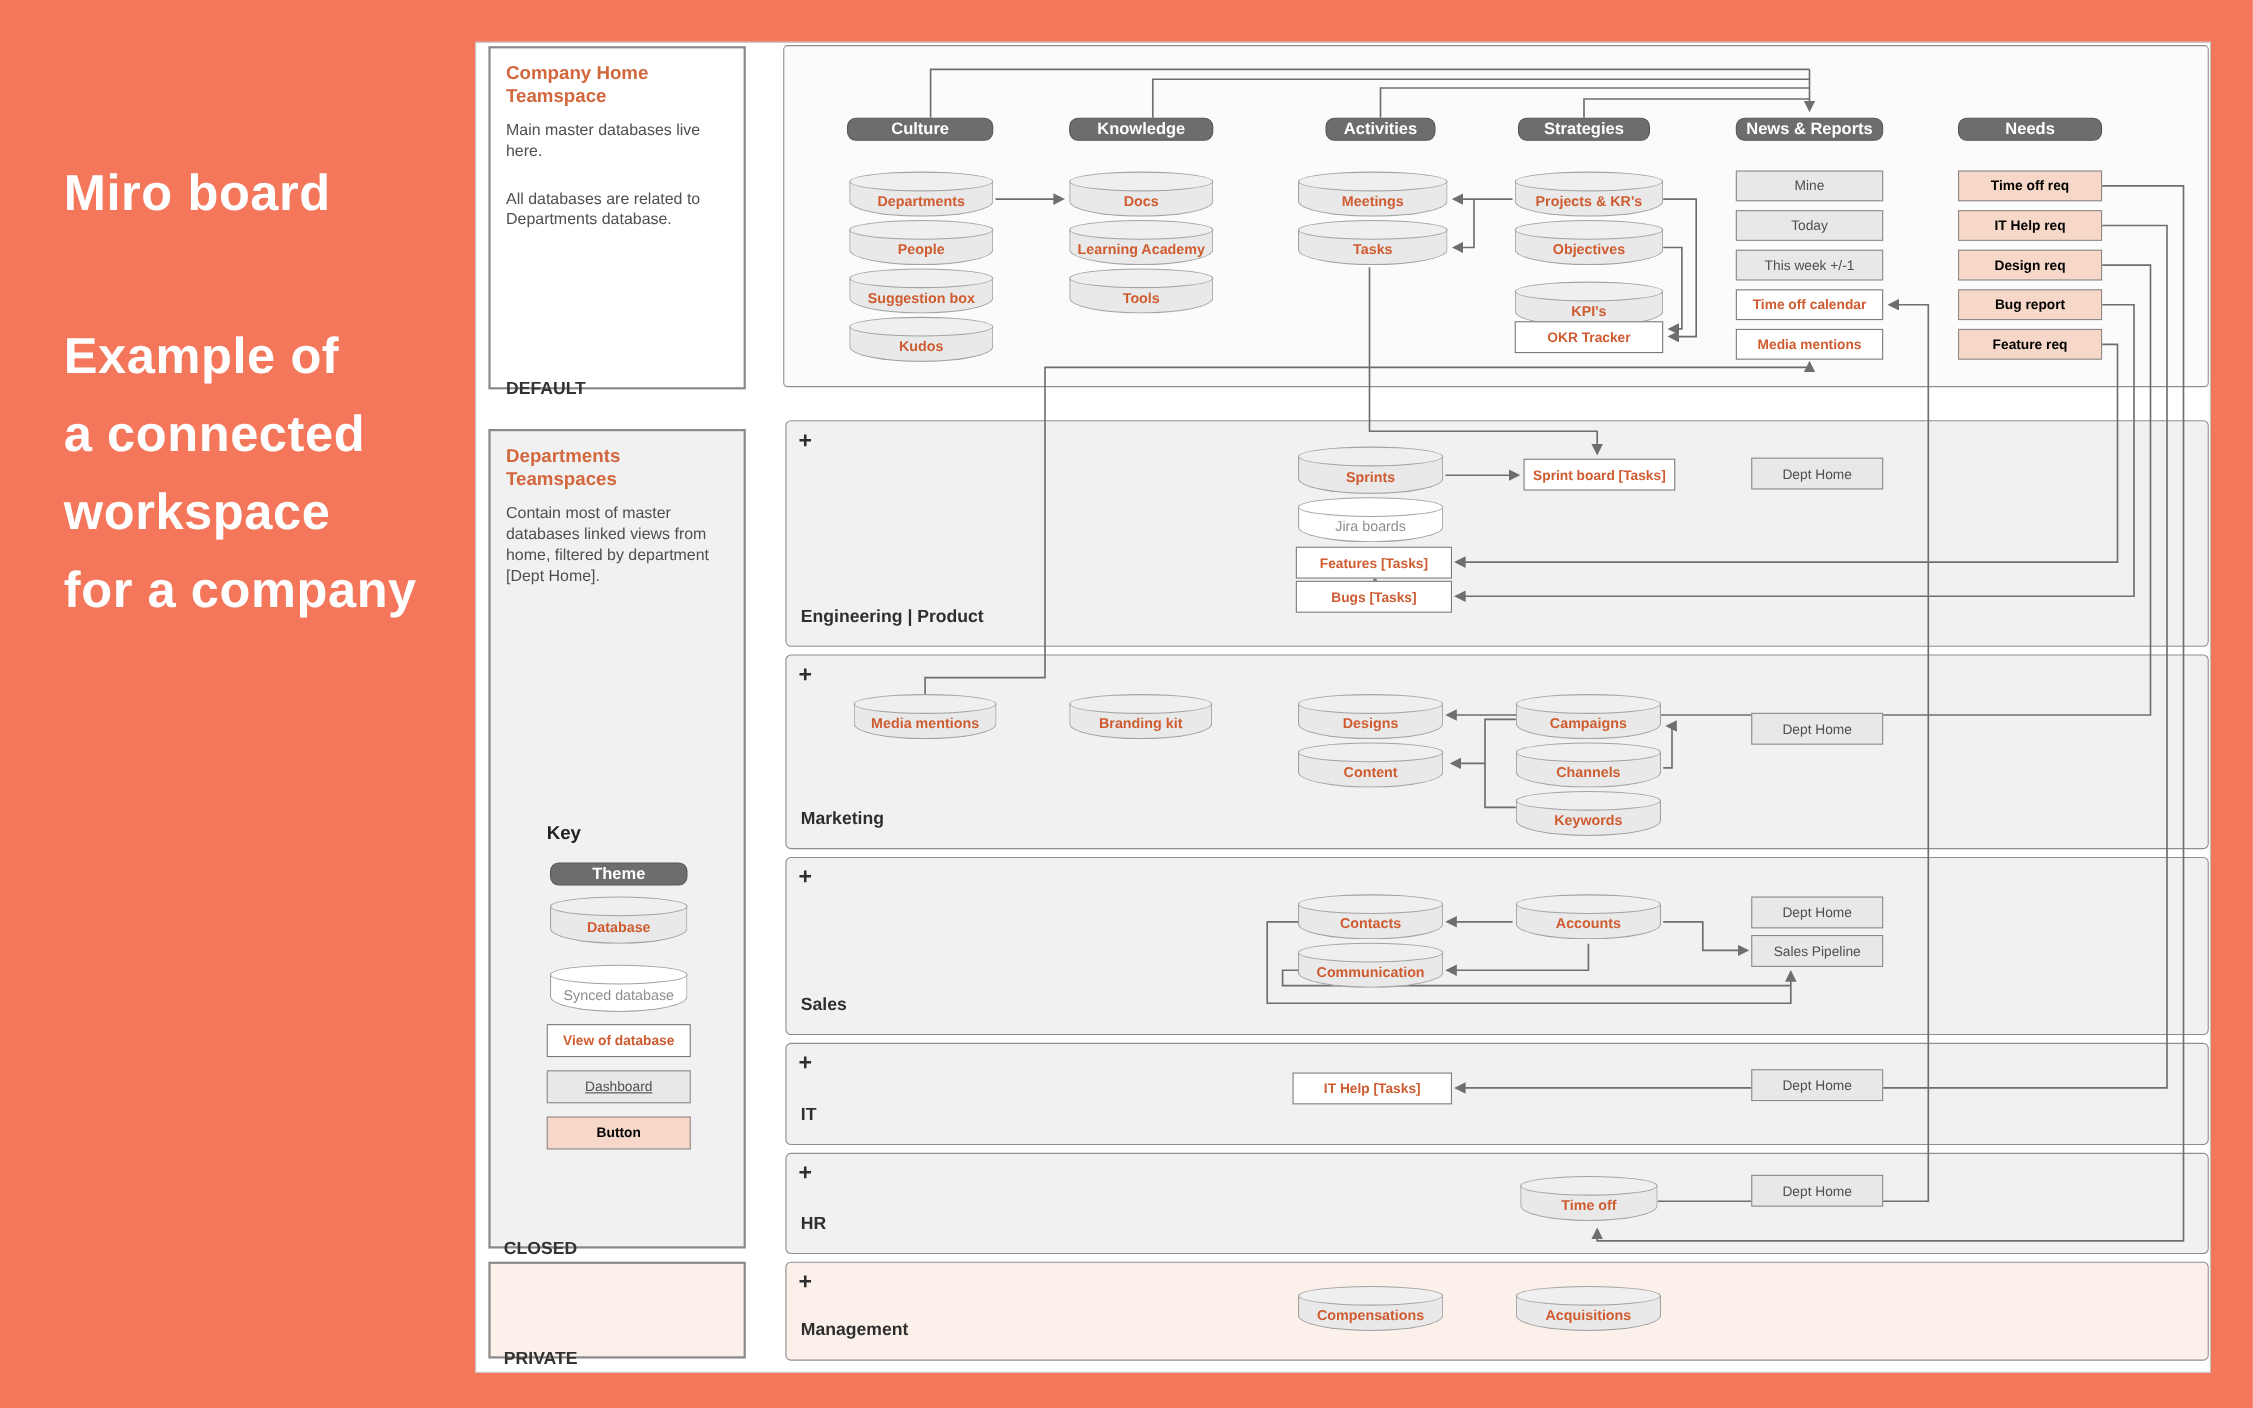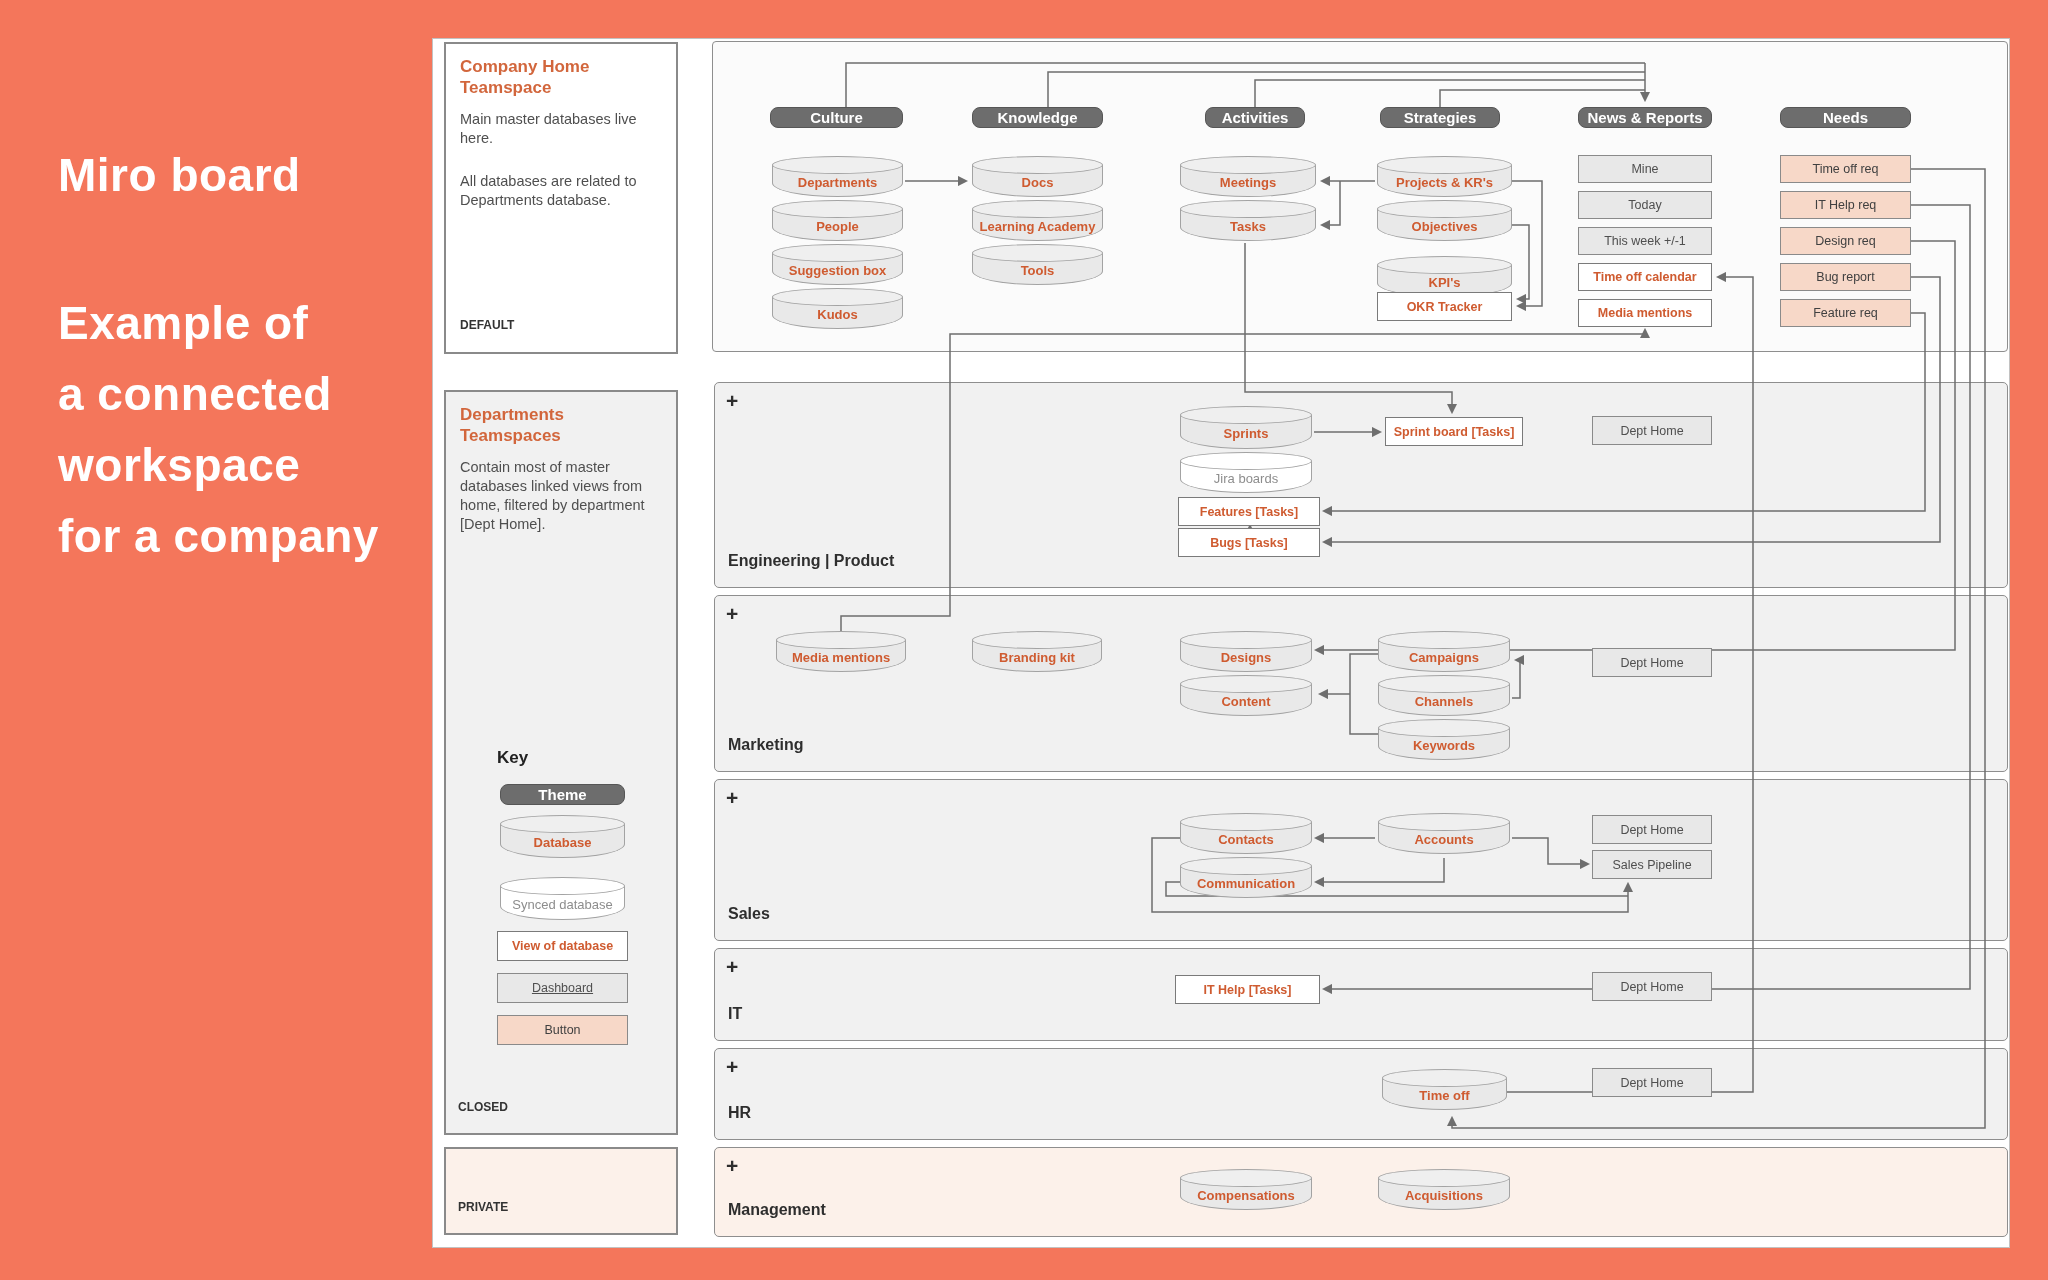--- a/index.html
+++ b/index.html
@@ -18,21 +18,21 @@
   #board{
     position:absolute;left:432px;top:38px;width:1578px;height:1210px;
     background:#ffffff;border:1px solid #c2c2c2;box-sizing:border-box;
   }
   
   .panel{position:absolute;box-sizing:border-box;border:2px solid #8a8a8a;background:#fff;}
   .panel.gray{background:#f1f1f1;}
   .panel.pink{background:#fcf1ea;}
   .panel-title{position:absolute;font-size:17px;font-weight:700;color:#d2663c;line-height:1.25;}
   .panel-body{position:absolute;font-size:14.5px;color:#4f4f4f;line-height:1.32;}
-  .panel-footer{position:absolute;font-size:12px;font-weight:700;color:#333;}
+  .panel-footer{position:absolute;font-size:16px;font-weight:700;color:#333;margin-top:27px;}
   .key-title{position:absolute;font-size:17px;font-weight:700;color:#222;}
   
   .frame{position:absolute;box-sizing:border-box;background:#fbfbfb;border:1.5px solid #8e8e8e;border-radius:4px;}
   .row-frame{position:absolute;box-sizing:border-box;background:#f1f1f1;border:1.5px solid #8e8e8e;border-radius:5px;}
   .row-frame.pink{background:#fcf1ea;}
   .row-label{position:absolute;font-size:16px;font-weight:700;color:#2e2e2e;white-space:nowrap;}
   .row-plus{position:absolute;font-size:21px;font-weight:700;color:#2e2e2e;line-height:1;}
   
   .node{position:absolute;box-sizing:border-box;display:flex;align-items:center;justify-content:center;text-align:center;}
   .lbl{position:relative;z-index:2;width:100%;}
@@ -44,21 +44,21 @@
   .n-db::before{
     content:"";position:absolute;left:-1.4px;right:-1.4px;top:-9px;height:18px;
     background:#efefef;border:1.4px solid #a3a3a3;border-radius:50%;box-sizing:border-box;z-index:1;
   }
   .n-db .lbl{font-size:13px;font-weight:700;color:#cf5b30;padding-top:3px;}
   .n-synced{background:#ffffff;}
   .n-synced::before{background:#ffffff;}
   .n-synced .lbl{color:#8d8d8d;font-weight:400;font-size:13px;}
   .n-view{background:#ffffff;border:1.5px solid #7a7a7a;font-size:12.5px;font-weight:700;color:#cf5b30;}
   .n-dash{background:#e8e8e8;border:1.3px solid #8a8a8a;font-size:12.5px;color:#4f4f4f;}
-  .n-btn{background:#f7d8c8;border:1.3px solid #8a8a8a;font-size:12.5px;color:#404040;}
+  .n-btn{background:#f7d8c8;border:1.3px solid #8a8a8a;font-size:12.5px;color:#000000;font-weight:bold;}
   
   #wires{position:absolute;inset:0;pointer-events:none;}
 </style>
 </head>
 <body>
 
 <div id="page">
 
   <div class="side-title" style="top:148px">Miro board</div>
   <div id="side-lines">

